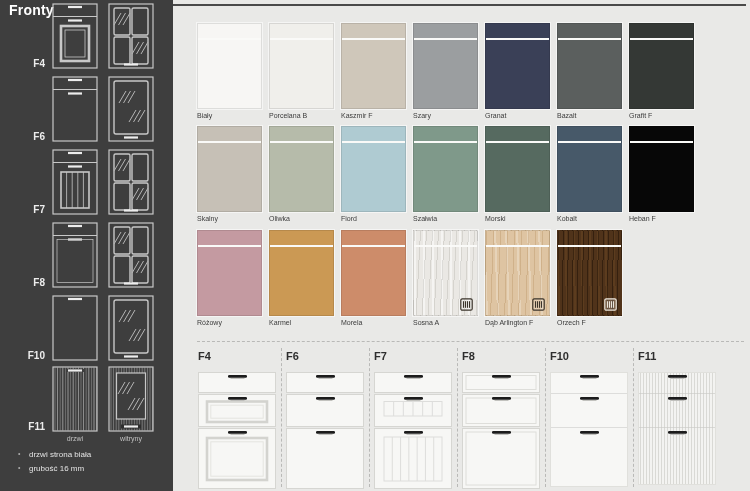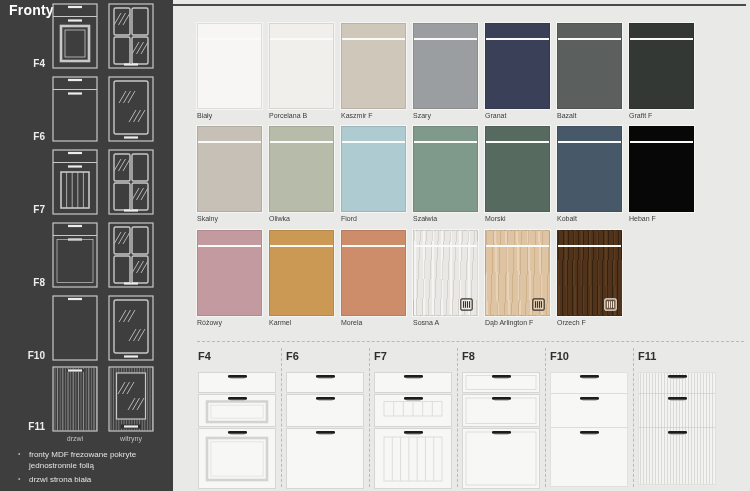--- a/index.html
+++ b/index.html
@@ -227,21 +227,20 @@
             <line x1="24.5" y1="44" x2="31.5" y2="32" stroke="#b5b5b5" stroke-width="1"></line>
             <line x1="29" y1="44" x2="36" y2="32" stroke="#b5b5b5" stroke-width="1"></line>
             <rect x="13" y="58.5" width="20" height="4" fill="#2e2e2e"></rect>
             <line x1="16" y1="60.5" x2="30" y2="60.5" stroke="#ededed" stroke-width="2.2"></line>
           </svg>
         </div>
       </div>
     <div class="sb-colcap" id="cap-doors">drzwi</div>
     <div class="sb-colcap" id="cap-glass">witryny</div>
     <ul id="sb-notes">
-        <li>fronty MDF frezowane pokryte jednostronnie folią</li>
         <li>drzwi strona biała</li>
         <li>grubość 16 mm</li>
       </ul>
   </aside>
 
   <main id="main">
     <div id="top-rule"></div>
     <div id="swatches">
         <div class="swatch-row" style="top: 23px;">
           <div class="cell">

